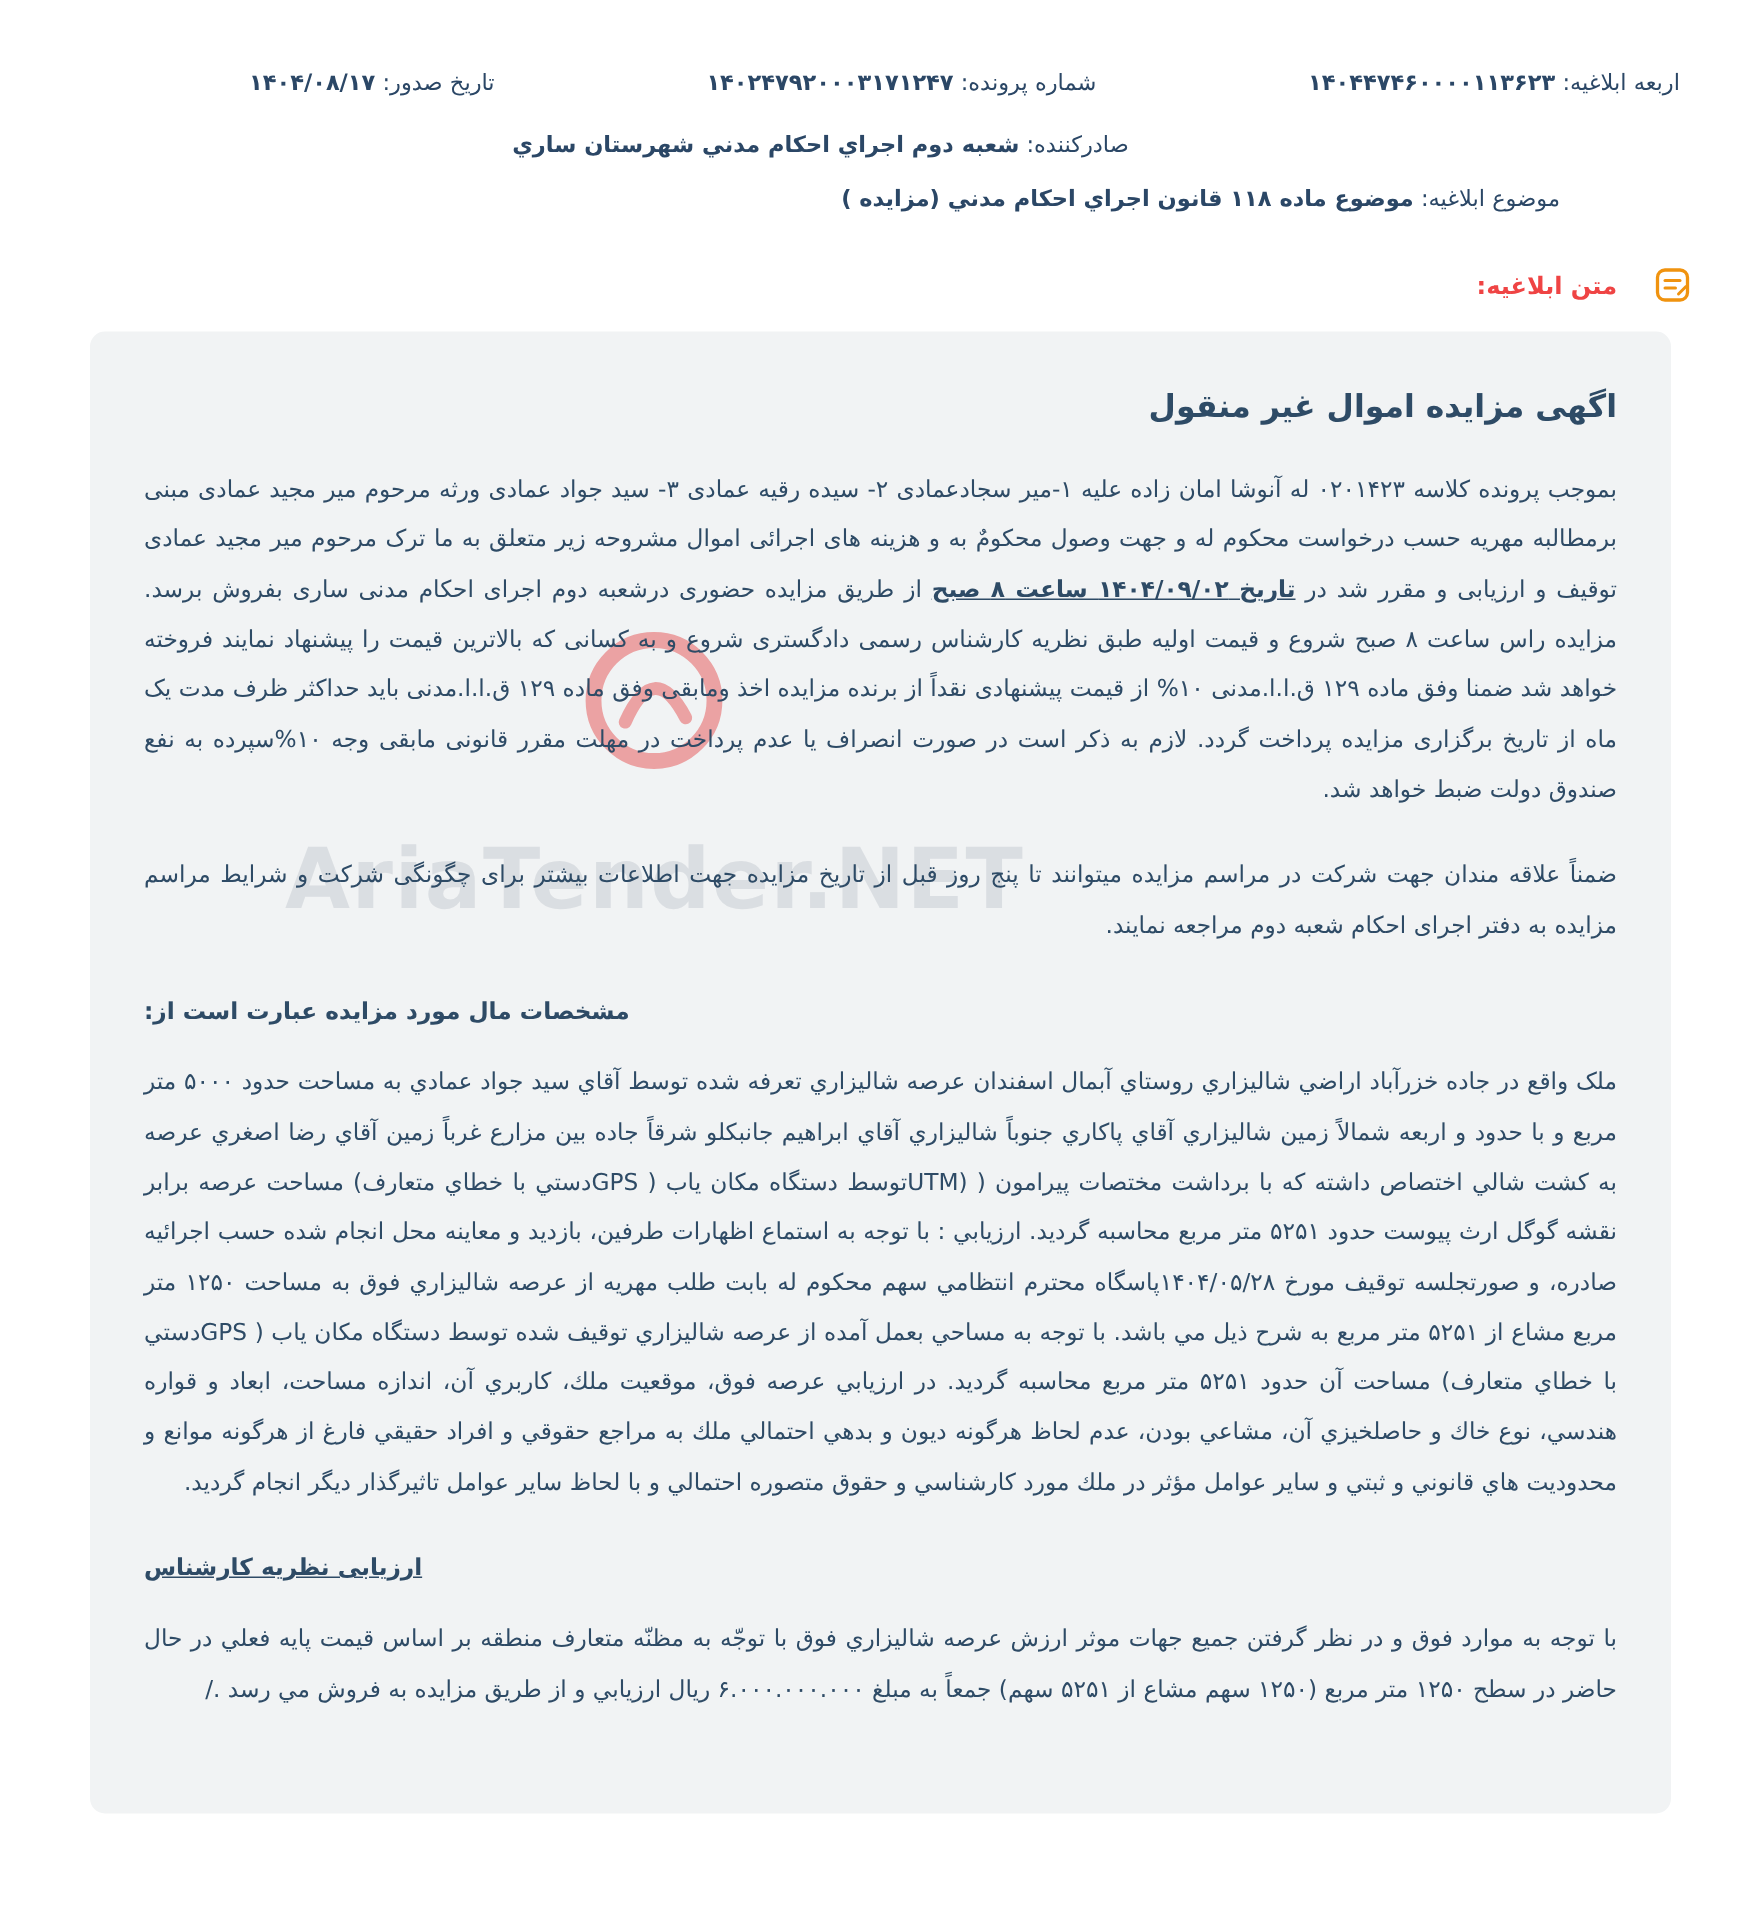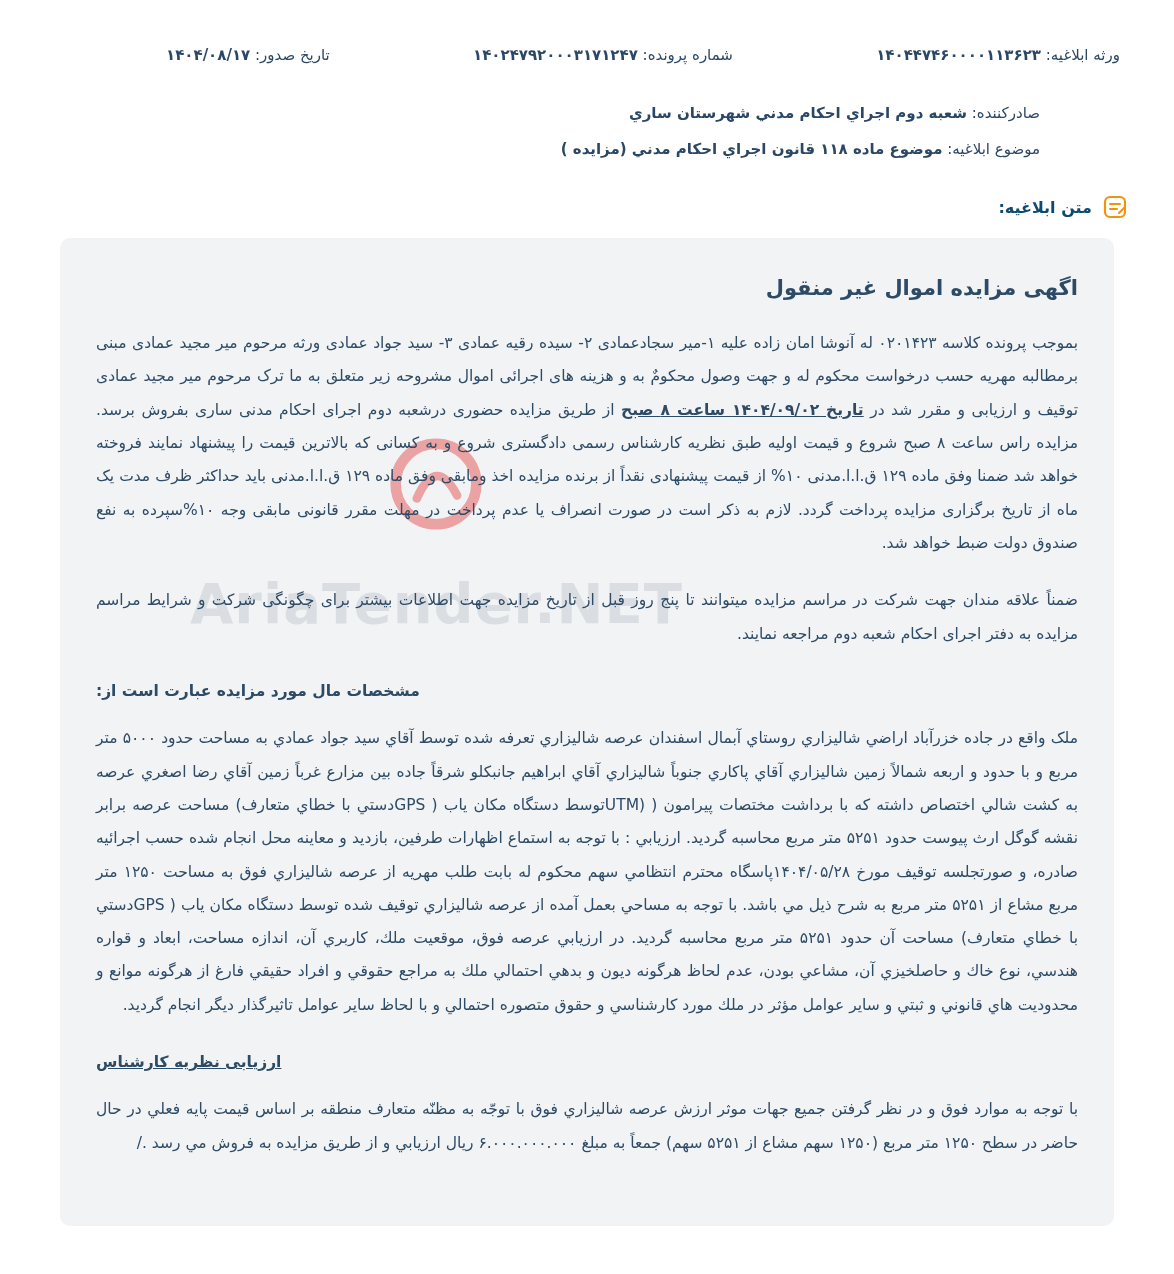--- a/index.html
+++ b/index.html
@@ -6,25 +6,25 @@
   body{font-family:"DejaVu Sans", sans-serif;color:#2e4b66;}
   .page{width:1174px;min-height:1274px;margin:0 auto;direction:rtl;position:relative;background:#ffffff;overflow:hidden;}
 
   
   .hdr{padding:46px 54px 0 54px;font-size:15px;color:#2b4766;}
   .hdr-row1{display:flex;justify-content:space-between;align-items:baseline;}
   .cell{white-space:nowrap;}
   .cell-date{margin-left:112px;}
   .lbl{font-weight:400;}
   .val{font-weight:700;}
-  .hdr-row2{margin-top:40px;text-align:right;padding-left:0;padding-right:80px;}
+  .hdr-row2{margin-top:23px;text-align:center;padding-left:0;padding-right:80px;}
   .hdr-row3{margin-top:18px;text-align:right;padding-right:80px;}
 
   
-  .notice-bar{display:flex;align-items:center;gap:10px;padding:0 46px;margin-top:36px;font-size:16px;font-weight:700;color:#0c4a6e;}
+  .notice-bar{display:flex;align-items:center;gap:24px;padding:0 46px;margin-top:36px;font-size:16px;font-weight:700;color:#ef4444;}
   .notice-bar .icon{display:inline-flex;}
 
   
   .card{position:relative;margin:18px 60px 40px 60px;background:#f1f3f4;border-radius:10px;padding:28px 36px 42px 36px;font-size:15.5px;line-height:2.15;text-align:justify;color:#2e4b66;}
   .card-content{position:relative;z-index:1;}
   .card h3.title{font-size:21px;font-weight:700;margin:0 0 16px 0;text-align:right;}
   .card p{margin:0 0 24px 0;}
   .card .sub-head{font-weight:700;margin:0 0 14px 0;text-align:left;}
   .card .sub-head.underlined{text-decoration:underline;}
   .hl{font-weight:700;text-decoration:underline;}
@@ -34,21 +34,21 @@
   .wm-text{font-size:56px;font-weight:700;color:#c9ced4;letter-spacing:1px;font-family:"DejaVu Sans", sans-serif;}
 </style>
 </head>
 <body>
 
 <div class="page">
 
   <div class="hdr">
     <div class="hdr-row1">
       <span class="cell">
-        <span class="lbl">ورثه ابلاغیه:</span>
+        <span class="lbl">اربعه ابلاغیه:</span>
         <span class="val">۱۴۰۴۴۷۴۶۰۰۰۰۱۱۳۶۲۳</span>
       </span>
       <span class="cell">
         <span class="lbl">شماره پرونده:</span>
         <span class="val">۱۴۰۲۴۷۹۲۰۰۰۳۱۷۱۲۴۷</span>
       </span>
       <span class="cell cell-date">
         <span class="lbl">تاریخ صدور:</span>
         <span class="val">۱۴۰۴/۰۸/۱۷</span>
       </span>

